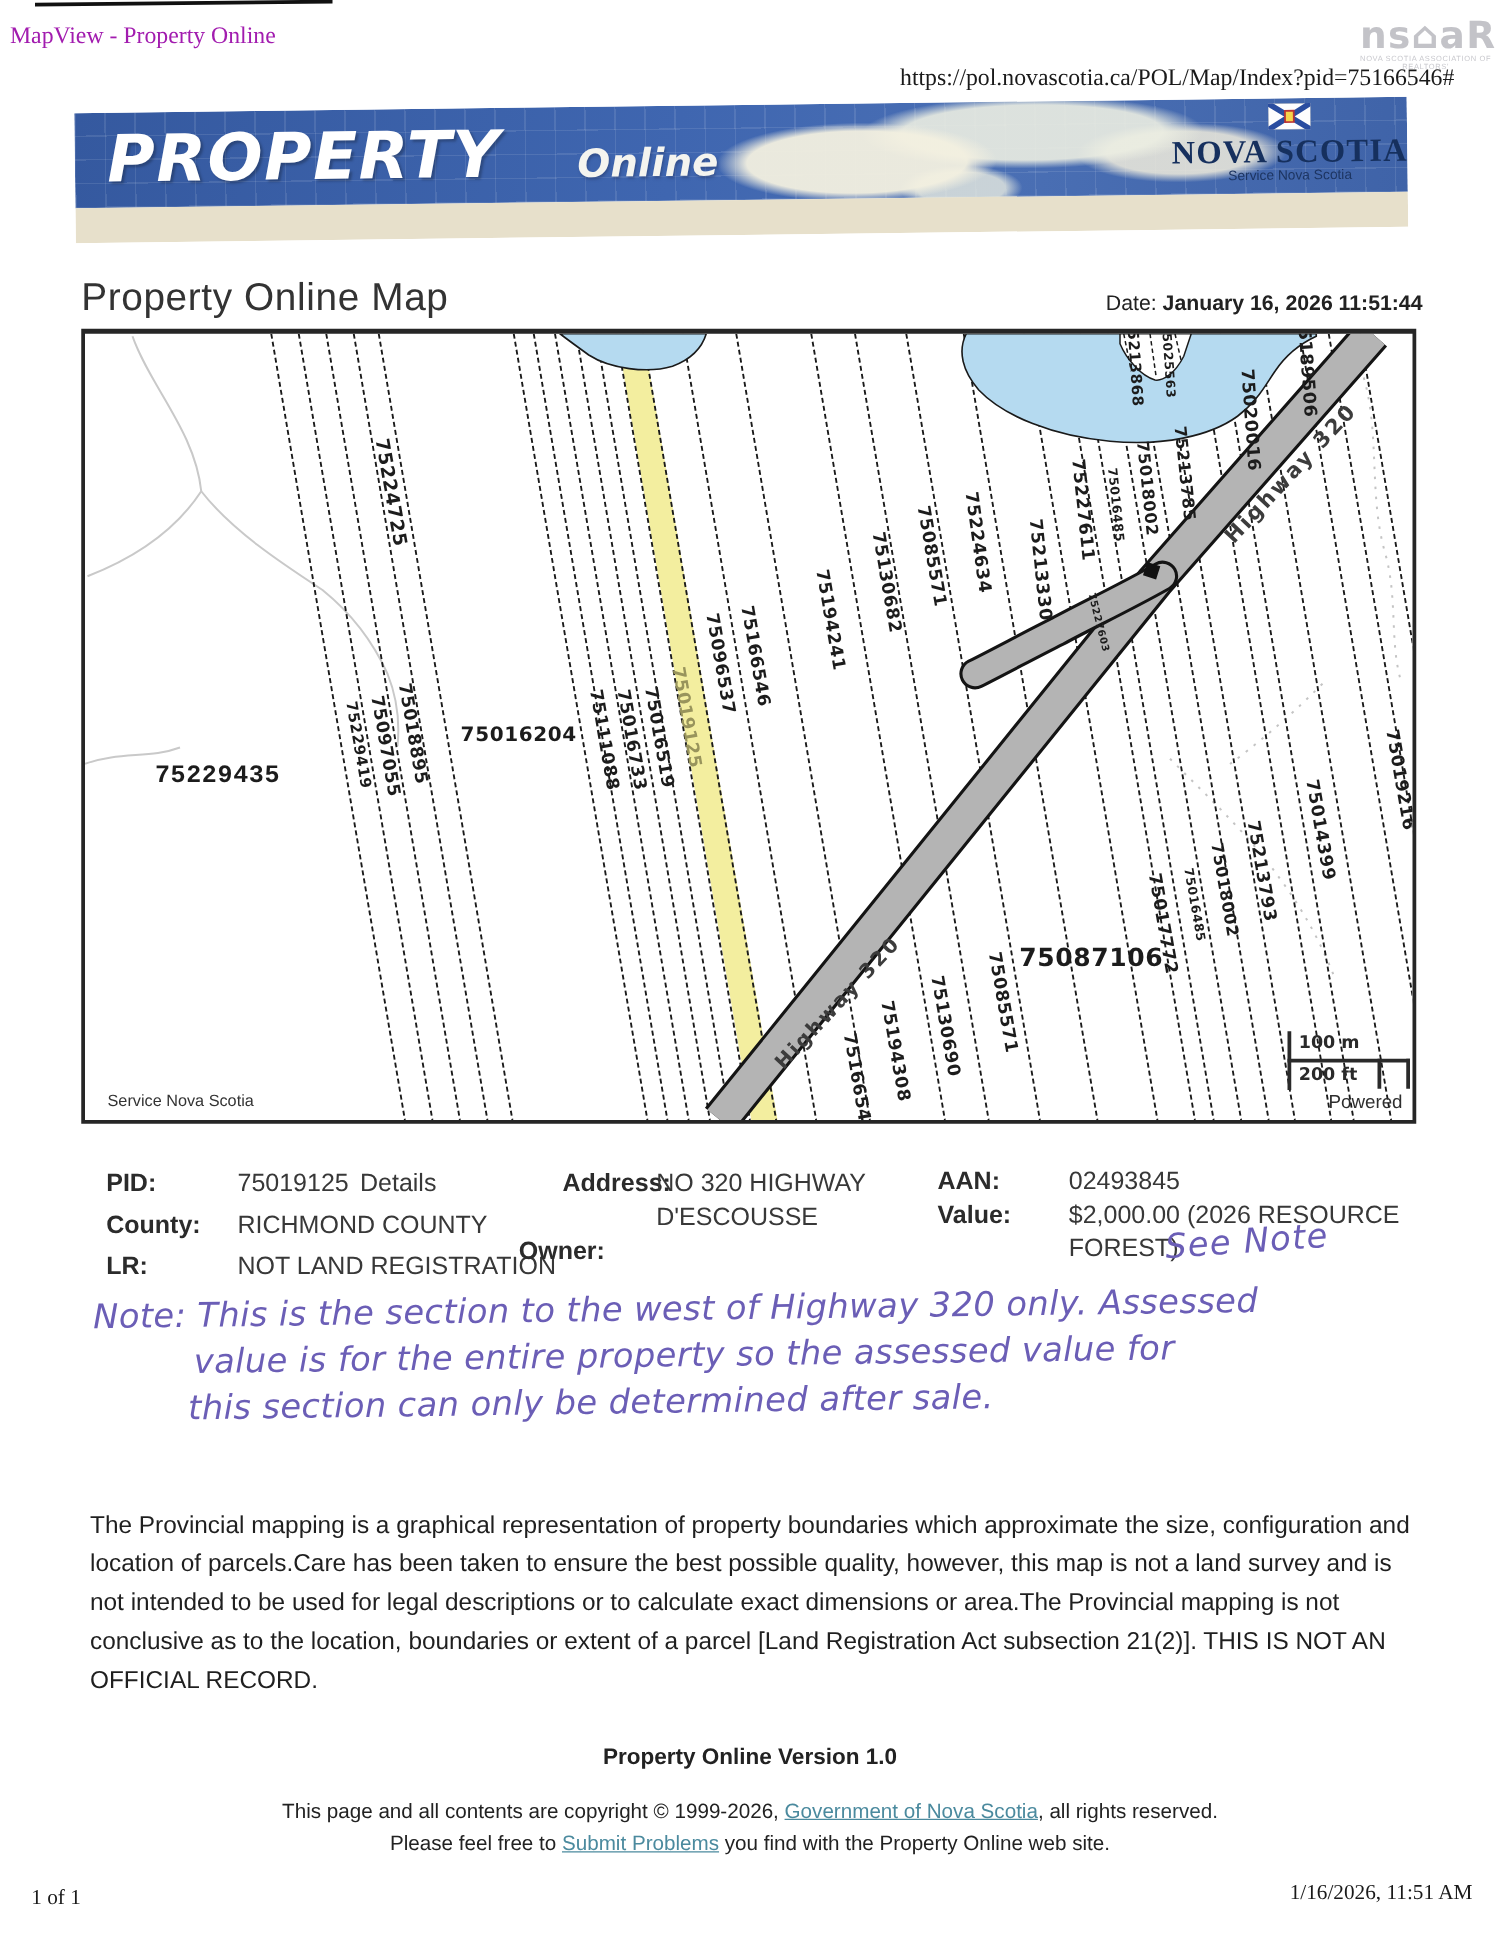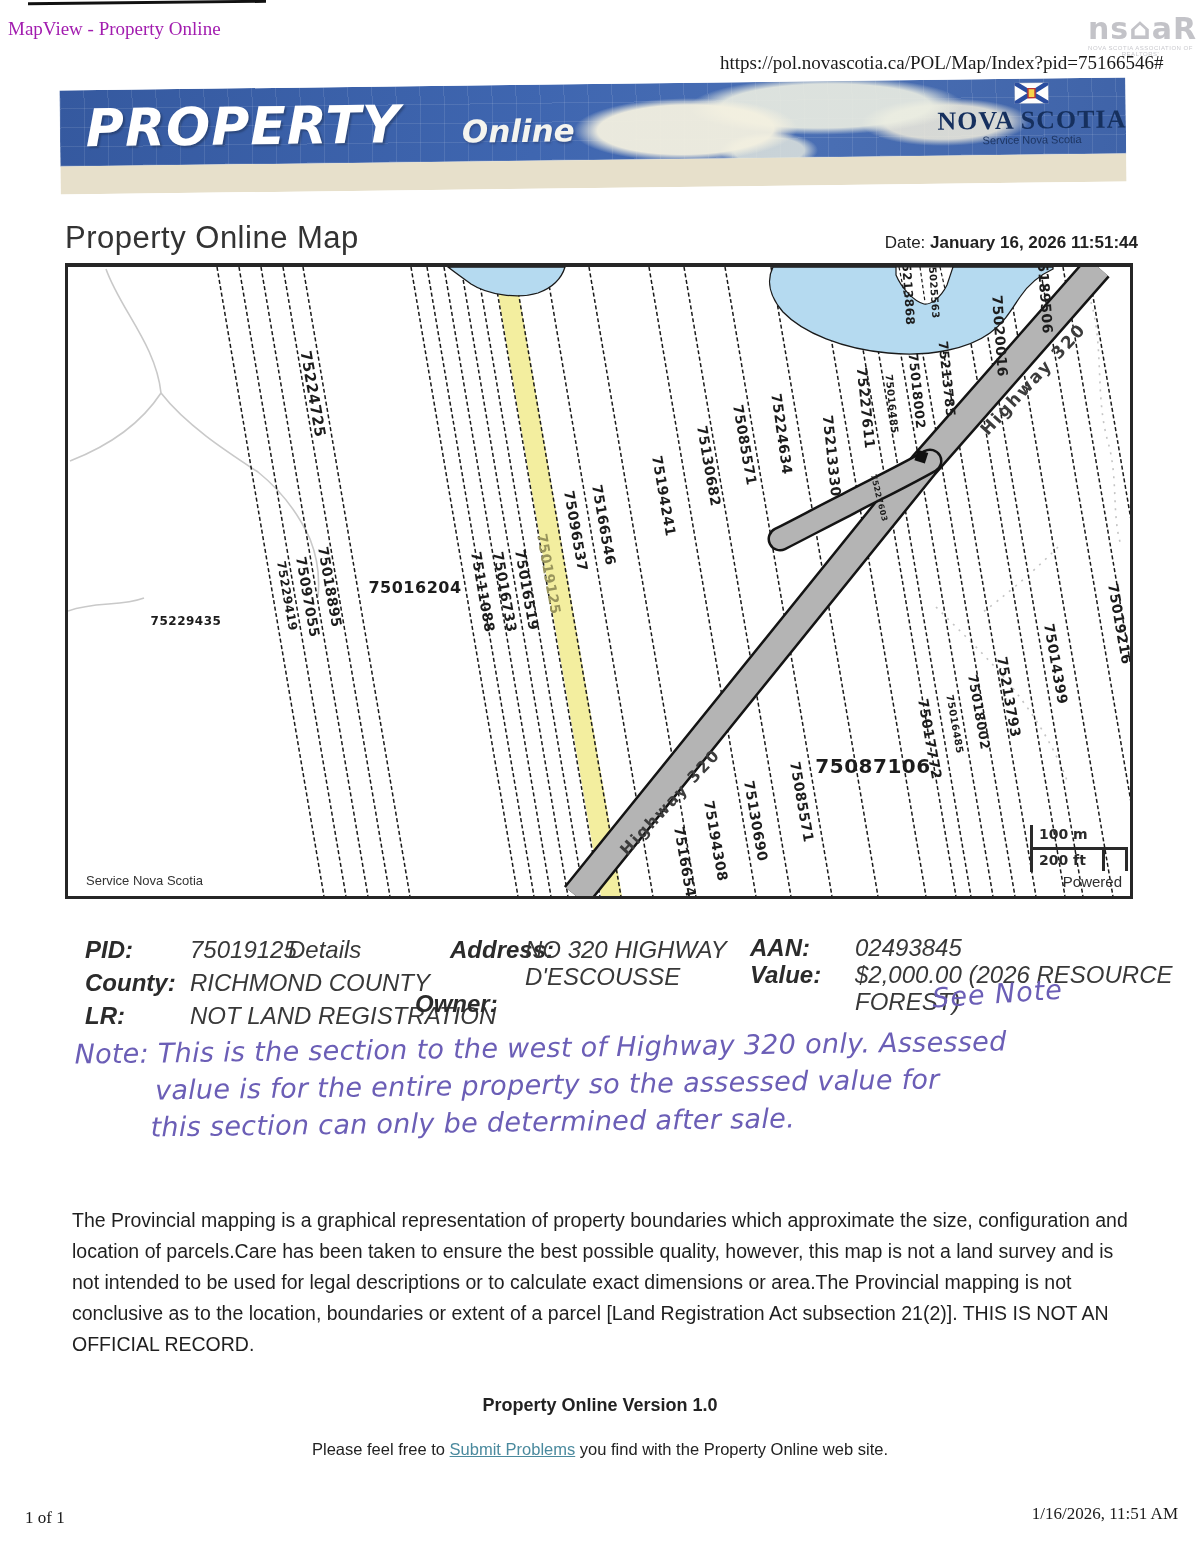--- a/index.html
+++ b/index.html
@@ -50,21 +50,21 @@
   .powered-label { position:absolute; right:8px; bottom:6px; font-size:15px; color:#2e2e2e; }
   .scalebar { position:absolute; left:962px; top:558px; width:100px; height:48px; font-family:"DejaVu Sans", sans-serif; font-weight:bold; font-size:14px; color:#2a2a2a; }
   .scalebar .bar { position:absolute; left:0; top:22px; width:98px; height:3px; background:#2a2a2a; }
   .scalebar .t0 { position:absolute; left:0; top:0; width:3px; height:47px; background:#2a2a2a; }
   .scalebar .t1 { position:absolute; left:72px; top:22px; width:3px; height:24px; background:#2a2a2a; }
   .scalebar .t2 { position:absolute; left:95px; top:22px; width:3px; height:24px; background:#2a2a2a; }
   .scalebar .lab-m { position:absolute; left:9px; top:1px; }
   .scalebar .lab-ft { position:absolute; left:9px; top:27px; }
 
   
-  #details { position:absolute; left:0; top:928px; width:1200px; height:100px; font-size:24px; color:#333;font-style:italic; }
+  #details { position:absolute; left:0; top:928px; width:1200px; height:100px; font-size:20px; color:#333; }
   #details .lbl { position:absolute; font-weight:bold; color:#2b2b2b; }
   #details .val { position:absolute; color:#383838; }
 
   .handwrite { font-family:"DejaVu Sans", sans-serif; font-style:italic; color:#6b5eb6; }
   .see-note { position:absolute; left:932px; top:978px; font-size:27px; transform:rotate(-4deg); letter-spacing:1px; }
   #note { position:absolute; left:75px; top:1028px; width:1080px; font-size:27px; line-height:37px; transform:rotate(-0.8deg); letter-spacing:0.3px; }
   #note .n2 { margin-left:80px; }
   #note .n3 { margin-left:75px; }
 
   
@@ -183,21 +183,21 @@
         <path d="M1030,0 L856,198 L508,629" fill="none" stroke="#141414" stroke-width="31" stroke-linejoin="round"></path>
         <path d="M1030,0 L856,198 L508,629" fill="none" stroke="#b4b4b4" stroke-width="26" stroke-linejoin="round"></path>
         <path d="M862,194 C830,212 800,226 778,238 C756,249 732,262 712,272" fill="none" stroke="#141414" stroke-width="25" stroke-linecap="round"></path>
         <path d="M862,194 C830,212 800,226 778,238 C756,249 732,262 712,272" fill="none" stroke="#b4b4b4" stroke-width="20" stroke-linecap="round"></path>
         <rect x="848" y="184" width="11" height="11" fill="#111" transform="rotate(18 853 189)"></rect>
       </g>
     </svg>
 
     <div id="map-labels">
         <div class="map-label" style="left: 245px; top: 127px; font-size: 15px; transform: translate(-50%, -50%) rotate(80deg);">75224725</div>
-        <div class="map-label" style="left: 118px; top: 354px; font-size: 12px; transform: translate(-50%, -50%) rotate(0deg);">75229435</div>
+        <div class="map-label" style="left: 106px; top: 354px; font-size: 20px; transform: translate(-50%, -50%) rotate(0deg); font-family: Liberation Mono, monospace;">75229435</div>
         <div class="map-label" style="left: 219px; top: 329px; font-size: 12px; transform: translate(-50%, -50%) rotate(80deg);">75229419</div>
         <div class="map-label" style="left: 240px; top: 330px; font-size: 14px; transform: translate(-50%, -50%) rotate(80deg);">75097055</div>
         <div class="map-label" style="left: 262px; top: 320px; font-size: 14px; transform: translate(-50%, -50%) rotate(80deg);">75018895</div>
         <div class="map-label" style="left: 347px; top: 320px; font-size: 16px; transform: translate(-50%, -50%) rotate(0deg);">75016204</div>
         <div class="map-label" style="left: 415px; top: 325px; font-size: 14px; transform: translate(-50%, -50%) rotate(80deg);">75111088</div>
         <div class="map-label" style="left: 437px; top: 325px; font-size: 14px; transform: translate(-50%, -50%) rotate(80deg);">75016733</div>
         <div class="map-label" style="left: 459px; top: 323px; font-size: 14px; transform: translate(-50%, -50%) rotate(80deg);">75016519</div>
         <div class="map-label" style="left: 481px; top: 307px; font-size: 14px; color: rgb(152, 148, 92); transform: translate(-50%, -50%) rotate(80deg);">75019125</div>
         <div class="map-label" style="left: 508px; top: 264px; font-size: 14px; transform: translate(-50%, -50%) rotate(80deg);">75096537</div>
         <div class="map-label" style="left: 536px; top: 258px; font-size: 14px; transform: translate(-50%, -50%) rotate(80deg);">75166546</div>
@@ -268,18 +268,19 @@
   <div id="note" class="handwrite">
     <div class="n1">Note: This is the section to the west of Highway 320 only. Assessed</div>
     <div class="n2">value is for the entire property so the assessed value for</div>
     <div class="n3">this section can only be determined after sale.</div>
   </div>
 
   <div id="disclaimer">The Provincial mapping is a graphical representation of property boundaries which approximate the size, configuration and location of parcels.Care has been taken to ensure the best possible quality, however, this map is not a land survey and is not intended to be used for legal descriptions or to calculate exact dimensions or area.The Provincial mapping is not conclusive as to the location, boundaries or extent of a parcel [Land Registration Act subsection 21(2)]. THIS IS NOT AN OFFICIAL RECORD.</div>
 
   <div id="footer">
     <div class="ver">Property Online Version 1.0</div>
+    <div><span>This page and all contents are copyright © 1999-2026, </span><a>Government of Nova Scotia</a><span>, all rights reserved.</span></div>
     <div><span>Please feel free to </span><a>Submit Problems</a><span> you find with the Property Online web site.</span></div>
   </div>
 
   <div class="pf-left">1 of 1</div>
   <div class="pf-right">1/16/2026, 11:51 AM</div>
 </div>
 
 </body></html>

